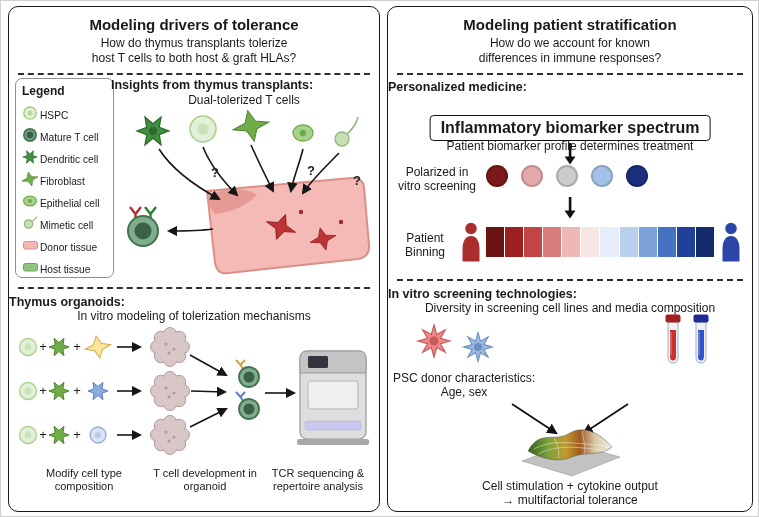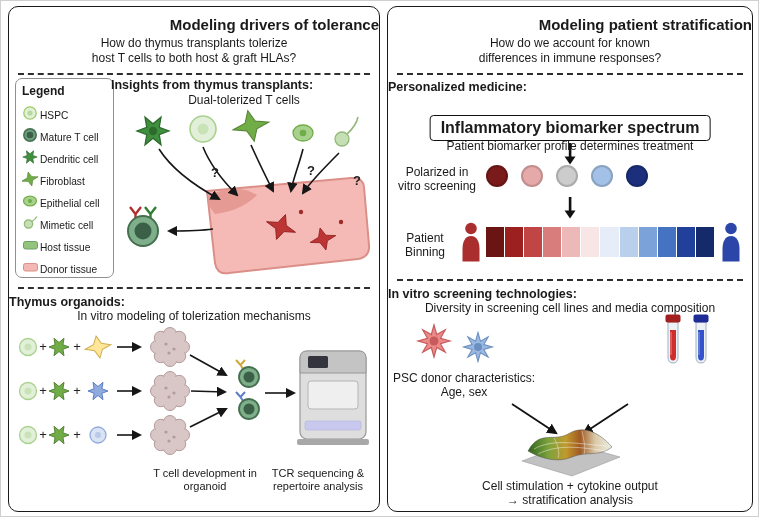--- a/index.html
+++ b/index.html
@@ -5,21 +5,21 @@
   * { box-sizing: border-box; margin: 0; padding: 0; }
   body { background: #fff; }
   .canvas { position: relative; width: 759px; height: 517px; background: #fff;
             font-family: "Liberation Sans", sans-serif; color: #1a1a1a;
             border: 1px solid #cfcfcf; overflow: hidden; }
   .panel { position: absolute; top: 5px; height: 506px; border: 1.6px solid #1a1a1a;
            border-radius: 10px; background: #fff; }
   #left-panel  { left: 7px;   width: 372px; }
   #right-panel { left: 386px; width: 366px; }
   .abs { position: absolute; }
-  .ttl { font-size: 15px; font-weight: bold; text-align: right; left: 0; width: 100%; top: 9px; }
+  .ttl { font-size: 15px; font-weight: bold; text-align: center; left: 0; width: 100%; top: 9px; }
   .qst { font-size: 12px; text-align: center; line-height: 1.28; left: 0; width: 100%; }
   .dashed { border-top: 2px dashed #2e2e2e; height: 0; left: 9px; right: 9px; }
   .hd  { font-weight: bold; font-size: 12.5px; text-align: left; }
   .sb  { font-size: 12px; text-align: center; line-height: 1.2; }
   .cap { font-size: 11px; text-align: center; line-height: 1.22; }
   .legend-box { left: 6px; top: 71px; width: 99px; height: 200px; border: 1.2px solid #8f8f8f;
                 border-radius: 7px; padding: 5px 5px 0 6px; background: #fff; }
   .lg-title { font-weight: bold; font-size: 12px; margin-bottom: 1px; }
   .lg-item { display: flex; align-items: flex-end; gap: 0; height: 22px; }
   .lg-item .lbl { font-size: 10.2px; white-space: nowrap; }
@@ -91,30 +91,30 @@
       <div class="lg-item">
         <svg width="18" height="16">
           <path d="M10,6.5 Q13.5,4 14.8,1.5" stroke="#93b87a" stroke-width="1.3" fill="none"></path>
           <circle cx="6.5" cy="9" r="4.2" stroke="#93b87a" stroke-width="1.2" style="fill: rgb(197, 224, 180);"></circle>
         </svg>
         <span class="lbl">Mimetic cell</span>
       </div>
 
       <div class="lg-item">
         <svg width="18" height="16">
+          <rect x="1.5" y="4.5" width="14" height="7.5" rx="2" stroke="#db8f88" stroke-width="1" style="fill: rgb(244, 184, 180);"></rect>
+        </svg>
+        <span class="lbl">Donor tissue</span>
+      </div>
+
+      <div class="lg-item">
+        <svg width="18" height="16">
           <rect x="1.5" y="4.5" width="14" height="7.5" rx="2" stroke="#6aa06a" stroke-width="1" style="fill: rgb(147, 196, 125);"></rect>
         </svg>
         <span class="lbl">Host tissue</span>
-      </div>
-
-      <div class="lg-item">
-        <svg width="18" height="16">
-          <rect x="1.5" y="4.5" width="14" height="7.5" rx="2" stroke="#db8f88" stroke-width="1" style="fill: rgb(244, 184, 180);"></rect>
-        </svg>
-        <span class="lbl">Donor tissue</span>
       </div>
     </div>
 
     <div class="abs hd" style="left:102px; top:71px; width:266px;">Insights from thymus transplants:</div>
     <div class="abs sb" style="left:102px; top:86px; width:266px;">Dual-tolerized T cells</div>
 
     <svg class="abs" style="left:102px; top:100px;" width="266" height="172" viewBox="0 0 266 172">
       <defs>
         <marker id="ah1" viewBox="0 0 10 10" refX="8" refY="5" markerWidth="6.5" markerHeight="6.5" orient="auto-start-reverse">
           <path d="M0,0 L10,5 L0,10 Z" fill="#161616"></path>
@@ -281,20 +281,21 @@
       <g>
         <rect x="286" y="26" width="66" height="88" rx="7" fill="#dedede" stroke="#989898" stroke-width="1.2"></rect>
         <path d="M286,33 Q286,26 293,26 L345,26 Q352,26 352,33 L352,48 L286,48 Z" fill="#c4c4c4" stroke="#989898" stroke-width="1"></path>
         <rect x="294" y="31" width="20" height="12" rx="1.5" fill="#34343e"></rect>
         <rect x="294" y="56" width="50" height="28" rx="3" fill="#efefef" stroke="#b5b5b5"></rect>
         <rect x="291" y="96" width="56" height="9" rx="2" fill="#c9c9ef" stroke="#a8a8d8" stroke-width="0.5"></rect>
         <rect x="283" y="114" width="72" height="6" rx="2" fill="#a8a8a8"></rect>
       </g>
     </svg>
 
+    <div class="abs cap" style="left:12px; top:460px; width:126px;">Modify cell type composition</div>
     <div class="abs cap" style="left:142px; top:460px; width:108px;">T cell development in organoid</div>
     <div class="abs cap" style="left:252px; top:460px; width:114px;">TCR sequencing &amp; repertoire analysis</div>
   </div>
 
   <div class="panel" id="right-panel">
     <div class="abs ttl">Modeling patient stratification</div>
     <div class="abs qst" style="top:29px;">How do we account for known</div>
     <div class="abs qst" style="top:44px;">differences in immune responses?</div>
     <div class="abs dashed" style="top:66px;"></div>
 
@@ -400,15 +401,15 @@
       </defs>
       <polygon points="8,48 58,63 106,44 56,30" fill="#c2c2c2" stroke="#9a9a9a" stroke-width="0.6"></polygon>
       <path d="M14,38 C26,16 40,30 56,20 C70,12 86,20 98,34 C86,44 72,38 58,44 C44,50 28,46 14,38 Z" fill="url(#surfgrad)" stroke="#555" stroke-width="0.5"></path>
       <path d="M20,36 C38,26 58,30 92,33" stroke="#ffffff" stroke-width="0.8" opacity="0.55" fill="none"></path>
       <path d="M24,41 C44,31 66,34 92,38" stroke="#ffffff" stroke-width="0.8" opacity="0.55" fill="none"></path>
       <path d="M40,25 C44,32 46,40 44,45" stroke="#ffffff" stroke-width="0.8" opacity="0.5" fill="none"></path>
       <path d="M68,18 C70,28 72,36 70,41" stroke="#ffffff" stroke-width="0.8" opacity="0.5" fill="none"></path>
     </svg>
 
     <div class="abs sb" style="left:0; top:472px; width:100%;">Cell stimulation + cytokine output</div>
-    <div class="abs sb" style="left:0; top:486px; width:100%;">→ stratification analysis</div>
+    <div class="abs sb" style="left:0; top:486px; width:100%;">→ multifactorial tolerance</div>
   </div>
 </div>
 
 </body></html>

